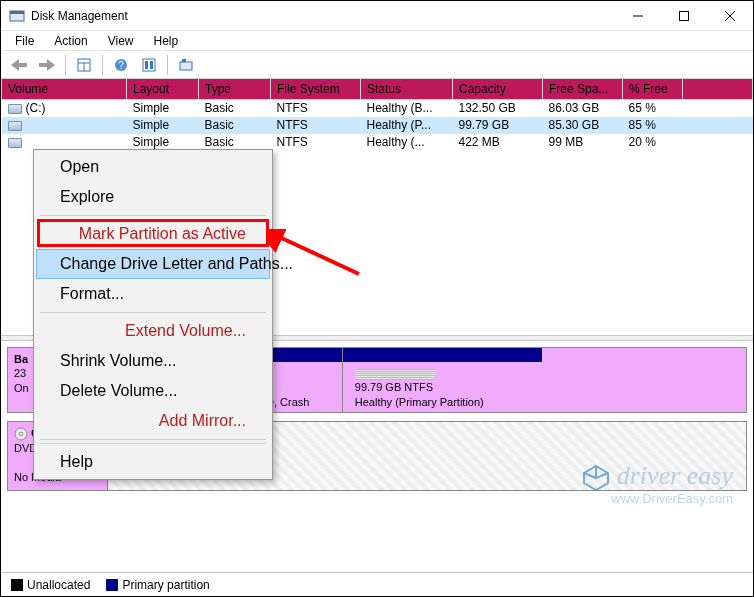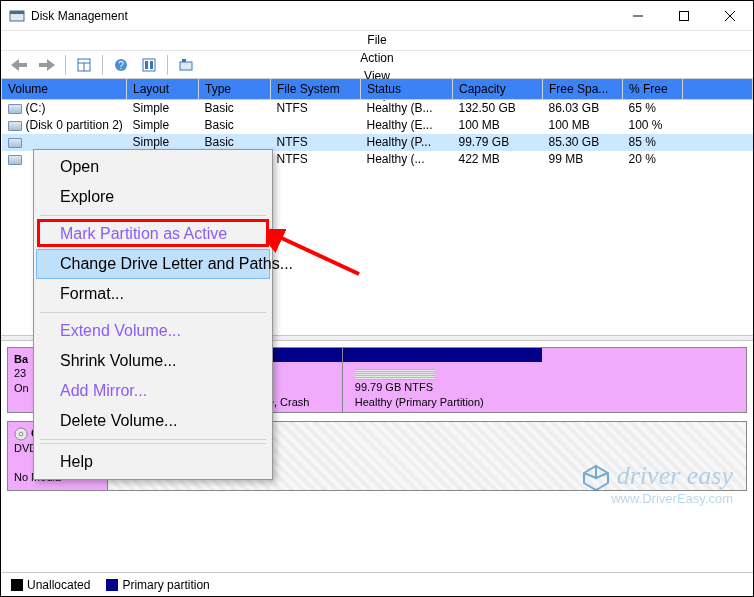--- a/index.html
+++ b/index.html
@@ -37,21 +37,20 @@
   .win-btn svg { width: 10px; height: 10px; }
 
   
   .menubar {
     height: 20px;
     display: flex;
     align-items: center;
     padding: 0 4px;
     gap: 0;
     border-bottom: 1px solid #e5e5e5;
-    flex-direction: column;
   }
   .menubar span { padding: 2px 10px; }
 
   
   .toolbar {
     height: 28px;
     display: flex;
     align-items: center;
     padding: 0 6px;
     gap: 4px;
@@ -68,21 +67,21 @@
 
   
   .vol-table {
     border-collapse: collapse;
     width: 100%;
     table-layout: fixed;
   }
   .vol-table th {
     text-align: left;
     font-weight: normal;
-    background: #3b82f6;
+    background: #be185d;
     border: 1px solid #d0d0d0;
     border-top: none;
     padding: 3px 6px;
     height: 20px;
     overflow: hidden;
     white-space: nowrap;
   }
   .vol-table td {
     padding: 1px 6px;
     height: 17px;
@@ -178,21 +177,21 @@
     border: 1px solid #979797;
     box-shadow: 3px 3px 6px rgba(0,0,0,0.25);
     padding: 2px;
     font-size: 16px;
     z-index: 10;
   }
   .cm-item {
     padding: 6px 24px;
     white-space: nowrap;
   }
-  .cm-item.disabled { color: #8b5cf6; }
+  .cm-item.disabled { color: #b91c1c; text-align: right; }
   .cm-item.highlight {
     background: #bfe0fb;
     border: 1px solid #7abdf3;
     padding: 5px 23px;
   }
   .cm-sep {
     height: 1px;
     background: #d0d0d0;
     margin: 3px 4px;
   }
@@ -351,31 +350,20 @@
           <td><span class="vol-icon"></span>(C:)</td>
           <td>Simple</td>
           <td>Basic</td>
           <td>NTFS</td>
           <td>Healthy (B...</td>
           <td>132.50 GB</td>
           <td>86.03 GB</td>
           <td>65 %</td>
           <td></td>
         </tr>
-        <tr>
-          <td><span class="vol-icon"></span>(Disk 0 partition 2)</td>
-          <td>Simple</td>
-          <td>Basic</td>
-          <td></td>
-          <td>Healthy (E...</td>
-          <td>100 MB</td>
-          <td>100 MB</td>
-          <td>100 %</td>
-          <td></td>
-        </tr>
         <tr class="selected">
           <td><span class="vol-icon"></span></td>
           <td>Simple</td>
           <td>Basic</td>
           <td>NTFS</td>
           <td>Healthy (P...</td>
           <td>99.79 GB</td>
           <td>85.30 GB</td>
           <td>85 %</td>
           <td></td>
@@ -444,22 +432,22 @@
 <div class="context-menu" id="cmenu">
     <div class="cm-item">Open</div>
     <div class="cm-item">Explore</div>
     <div class="cm-sep"></div>
     <div class="cm-item disabled">Mark Partition as Active</div>
     <div class="cm-item highlight">Change Drive Letter and Paths...</div>
     <div class="cm-item">Format...</div>
     <div class="cm-sep"></div>
     <div class="cm-item disabled">Extend Volume...</div>
     <div class="cm-item">Shrink Volume...</div>
+    <div class="cm-item">Delete Volume...</div>
     <div class="cm-item disabled">Add Mirror...</div>
-    <div class="cm-item">Delete Volume...</div>
     <div class="cm-sep"></div>
     <div class="cm-sep"></div>
     <div class="cm-item">Help</div>
   </div>
 
 <div class="callout-rect"></div>
 <svg class="callout-arrow" width="100" height="50">
   <defs>
       <marker id="ah" markerWidth="8" markerHeight="8" refX="2" refY="4" orient="auto">
         <polygon points="0,0 8,4 0,8" fill="#ff0000"></polygon>

